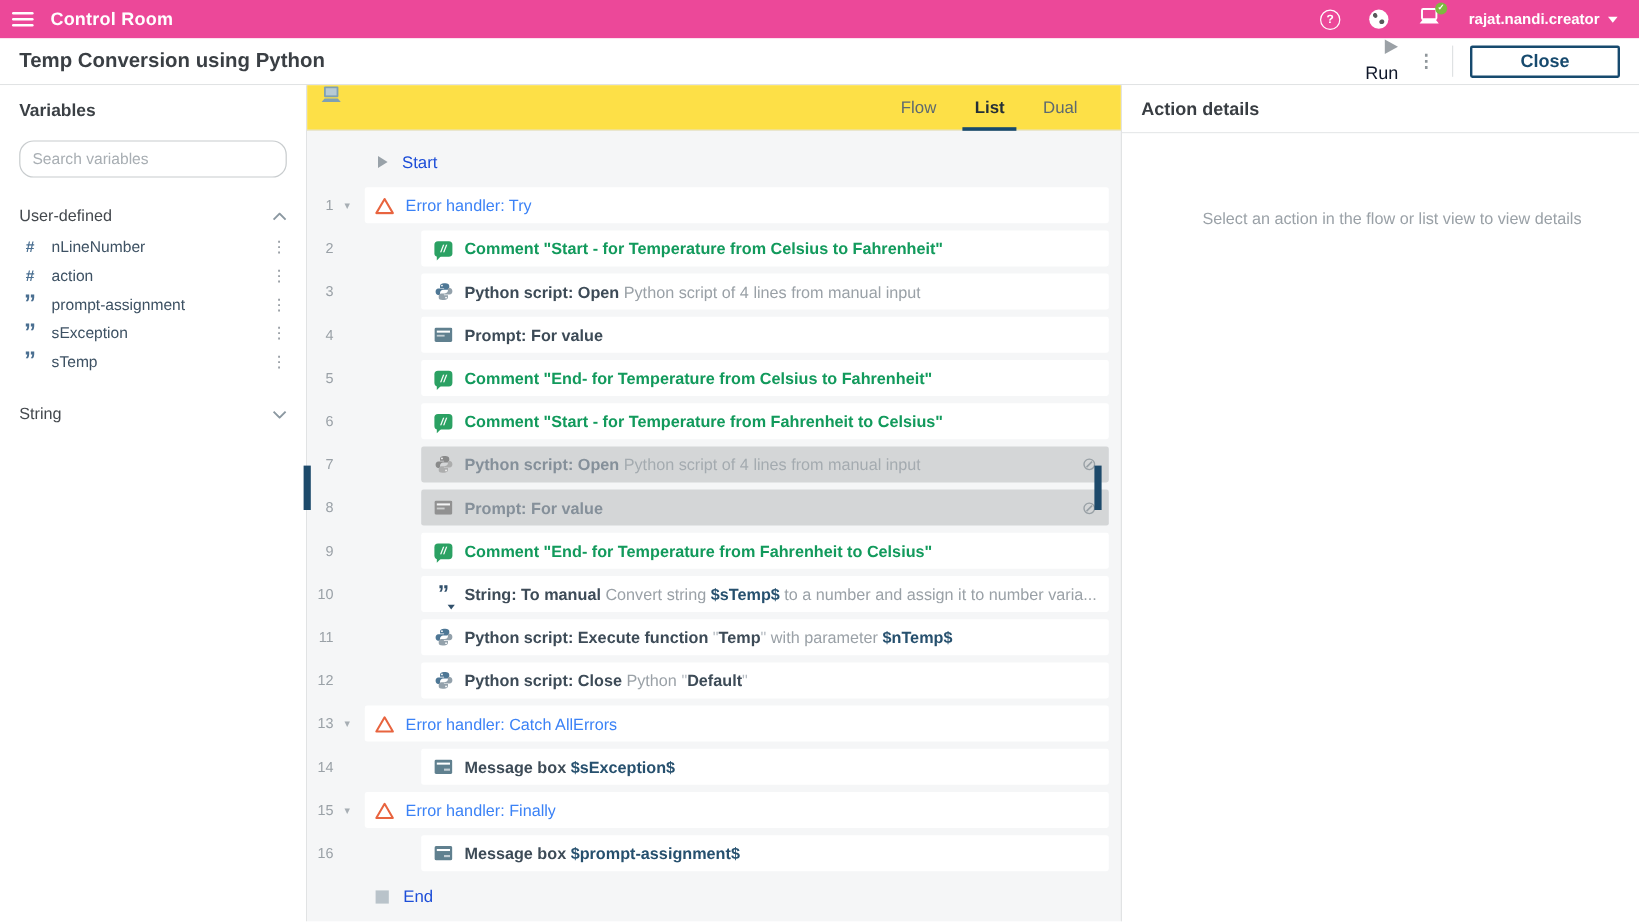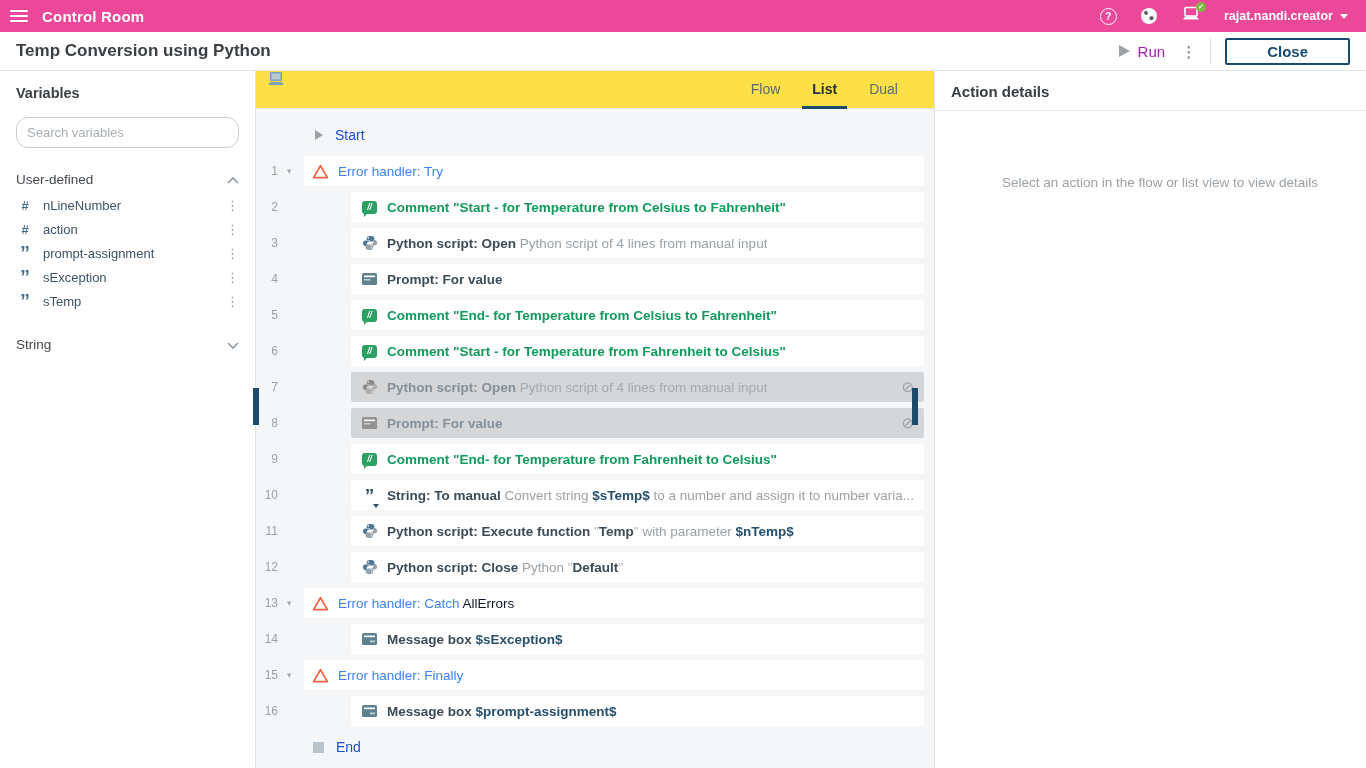--- a/index.html
+++ b/index.html
@@ -21,21 +21,21 @@
   .user { display:flex; align-items:center; gap:7px; cursor:pointer; }
   .user-name { font-size:12.5px; font-weight:700; }
   .caret-down { width:0; height:0; border-left:4px solid transparent; border-right:4px solid transparent;
     border-top:5px solid #fff; }
 
   
   .titlebar { height:39px; background:#fff; border-bottom:1px solid #e1e3e4;
     display:flex; align-items:center; padding:0 16px; }
   .doc-title { font-size:17px; color:#3a3f44; font-weight:700; }
   .tb-right { margin-left:auto; display:flex; align-items:center; }
-  .run-btn { display:flex; align-items:center; gap:8px; color:#a21caf; font-size:15px; cursor:default; }
+  .run-btn { display:flex; align-items:flex-end; gap:8px; color:#0f172a; font-size:15px; cursor:default;flex-direction:column; }
   .play-tri { width:0; height:0; border-left:11px solid #9ba1a6;
     border-top:6.5px solid transparent; border-bottom:6.5px solid transparent; }
   .kebab { color:#8f969b; font-size:15px; font-weight:700; margin-left:16px; cursor:pointer; line-height:1; }
   .vdiv { width:1px; height:26px; background:#dfe2e3; margin:0 14px; }
   .close-btn { border:2px solid #174a6e; color:#174a6e; background:#fff; border-radius:2px;
     font-size:15px; font-weight:700; padding:3px 40px; cursor:pointer;
     font-family:"Liberation Sans", sans-serif; }
 
   
   .content { display:flex; height:697px; position:relative; }
@@ -76,21 +76,21 @@
   .lvl1 .card { margin-left:48px; }
   .lvl2 .card { margin-left:95px; padding-left:10px; }
   .icon { flex:0 0 auto; width:17px; height:17px; display:flex; align-items:center; justify-content:center; }
   .segs { white-space:pre; font-size:13.5px; overflow:hidden; }
   .seg-b { font-weight:700; color:#3d4b57; }
   .seg-g { color:#9aa1a7; }
   .seg-v { font-weight:700; color:#26506e; }
   .seg-qm { color:#b4bac0; }
   .seg-c { font-weight:700; color:#129a5c; }
   .seg-e { font-weight:400; color:#3b82f6; }
-  .seg-d { color:#0f172a; }
+  .seg-d { color:#3b82f6; }
   .card.dis { background:#d4d6d7; }
   .card.dis .seg-b { color:#85909a; }
   .card.dis .seg-g { color:#a4abb0; }
   .card.dis .icon { filter:grayscale(1) opacity(.75); }
   .dis-badge { margin-left:auto; color:#99a1a6; font-size:15px; }
   .cmt-box { width:15px; height:13px; background:#2ba163; border-radius:3px; color:#fff;
     font-size:8.5px; font-weight:700; font-style:italic; display:flex; align-items:center;
     justify-content:center; position:relative; }
   .cmt-box::after { content:""; position:absolute; left:2px; bottom:-3px;
     border-top:4px solid #2ba163; border-right:4px solid transparent; }

